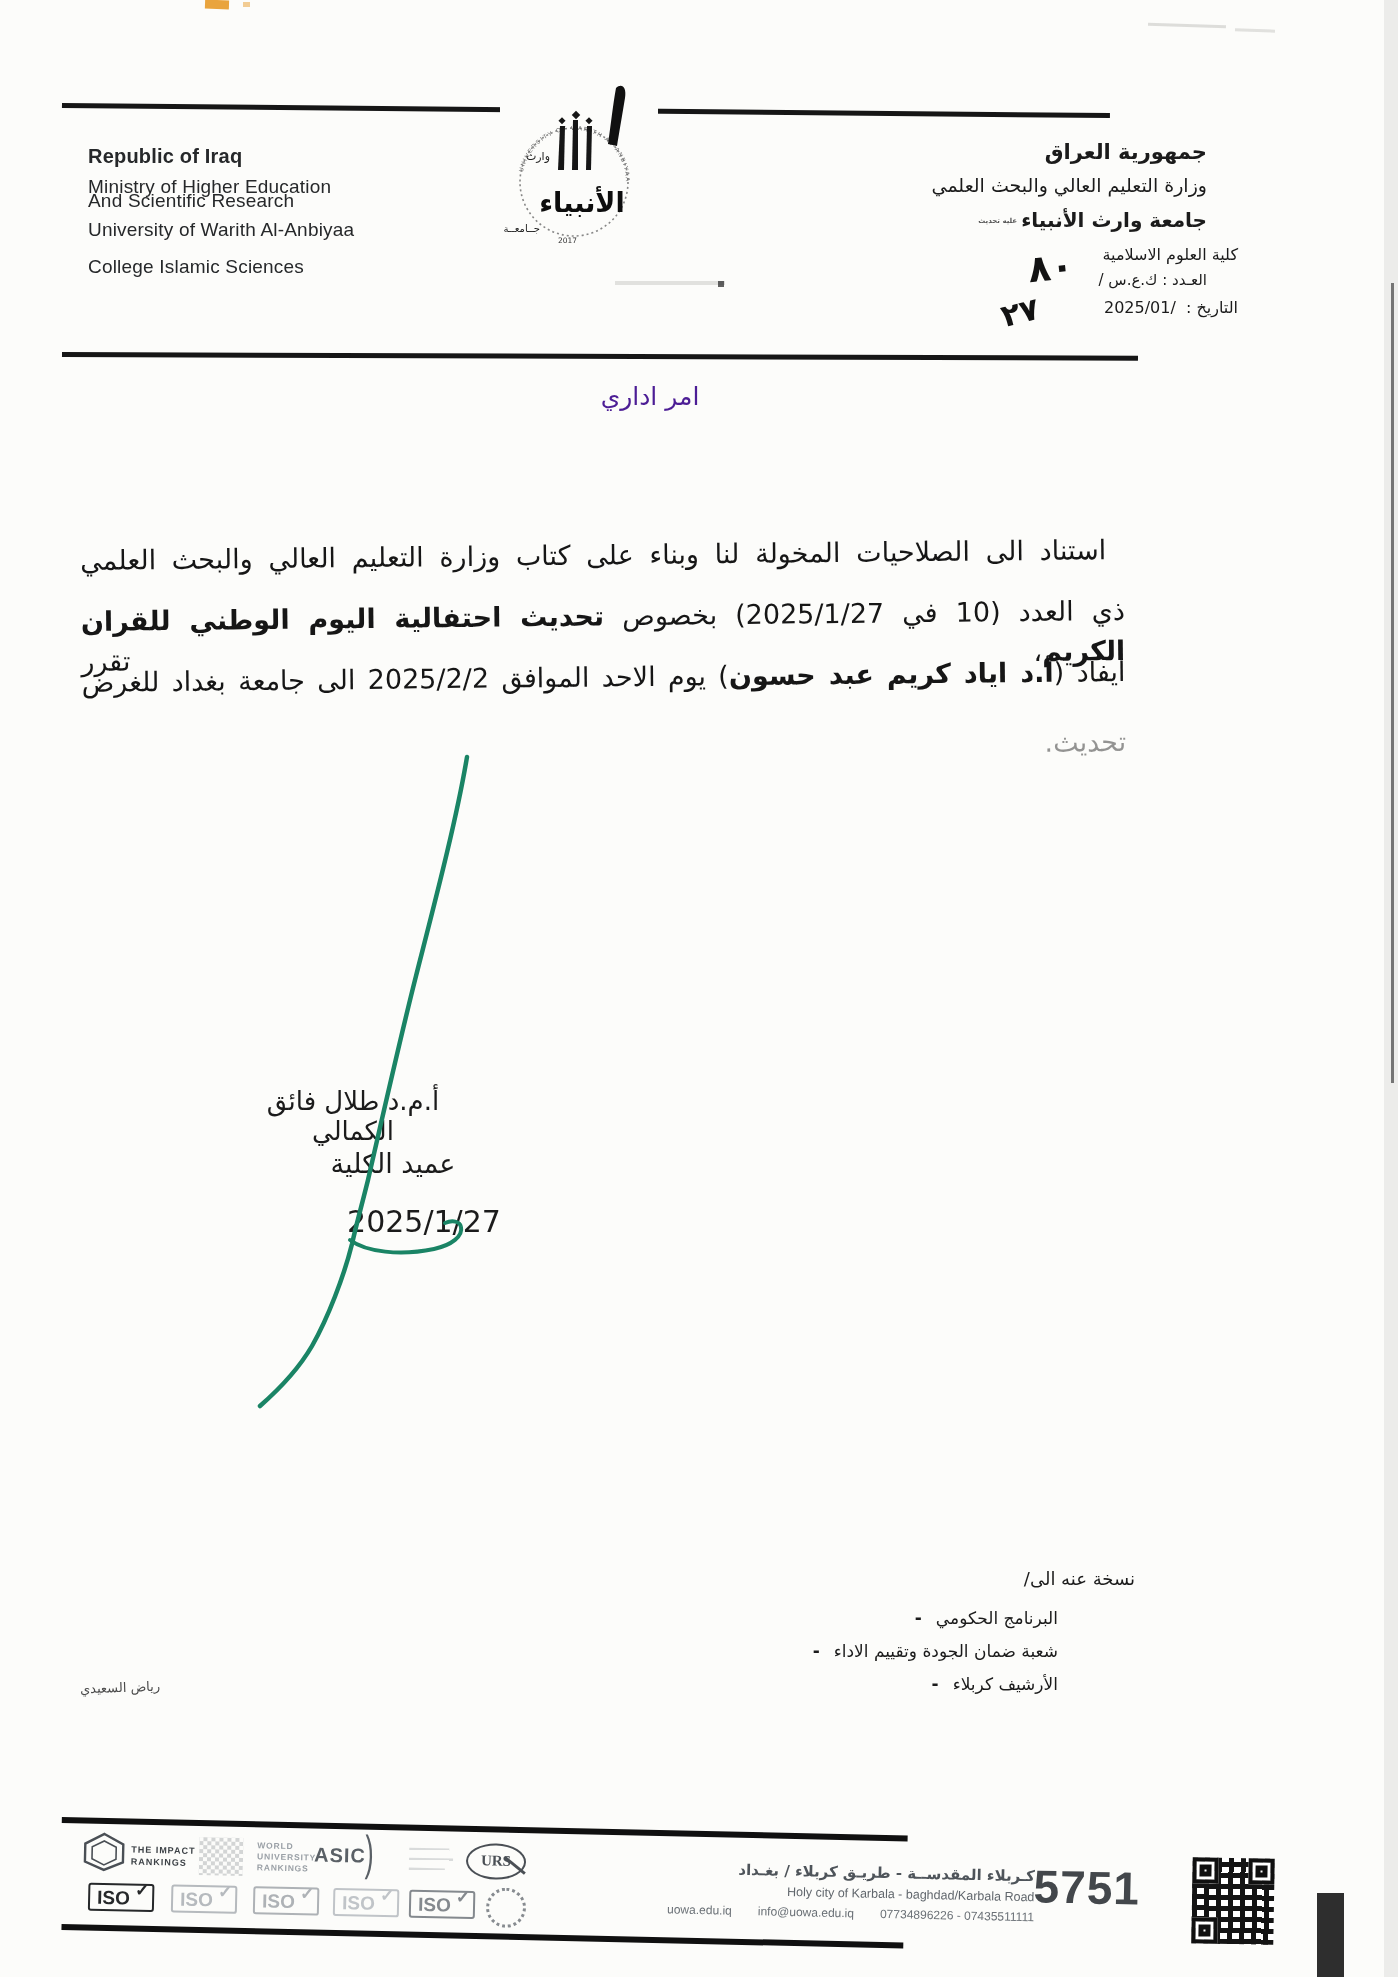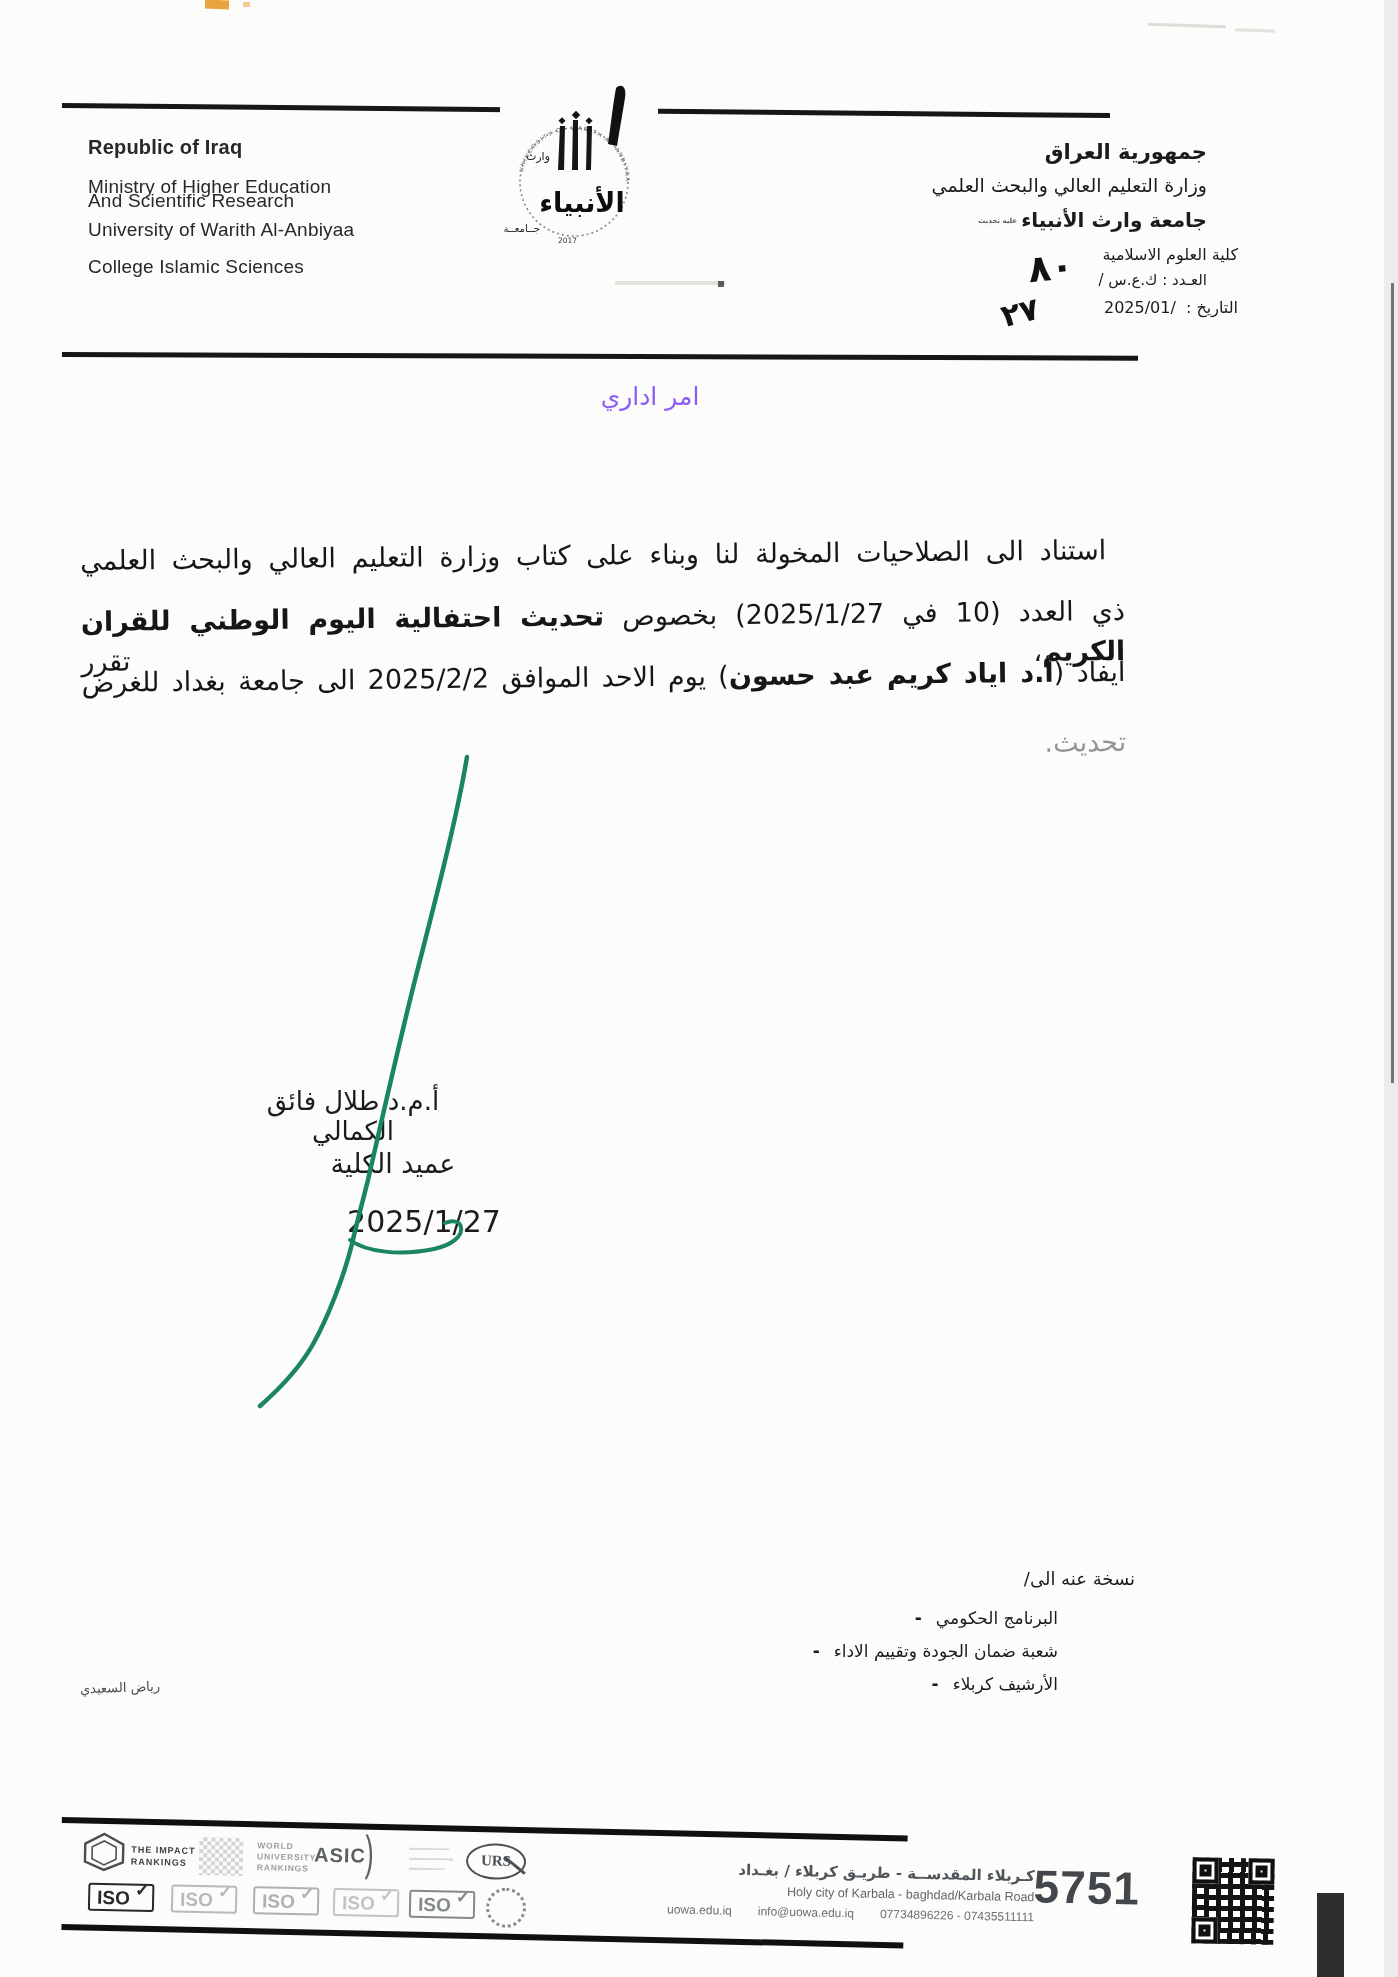--- a/index.html
+++ b/index.html
@@ -18,21 +18,21 @@
   .faint-c{left:615px;top:281px;width:110px;height:4px;background:#8e8e8c;opacity:.25;}
   .faint-dot{left:718px;top:281px;width:6px;height:6px;background:#3a3a3a;opacity:.8;}
 
   
   .rule1{left:62px;top:103px;width:1048px;height:5px;background:#161616;transform:rotate(.55deg);transform-origin:left top;}
   .rule2{left:62px;top:352px;width:1076px;height:5px;background:#161616;transform:rotate(.2deg);transform-origin:left top;}
 
   
   .eng{left:88px;top:128px;width:330px;font-family:"Liberation Sans",sans-serif;color:#26282a;}
   .eng div{position:absolute;white-space:nowrap;font-size:19px;letter-spacing:.2px;}
-  .eng .e1{top:8px;font-size:20px;font-weight:bold;}
+  .eng .e1{top:17px;font-size:20px;font-weight:bold;}
   .eng .e2{top:48px;} .eng .e3{top:62px;} .eng .e4{top:91px;} .eng .e5{top:128px;}
 
   
   .arb{left:905px;top:140px;width:302px;direction:rtl;text-align:right;}
   .arb div{position:absolute;right:0;white-space:nowrap;}
   .arb .a1{top:0;font-size:21px;font-weight:bold;}
   .arb .a2{top:34px;font-size:19px;}
   .arb .a3{top:68px;font-size:20px;font-weight:bold;}
   .arb .a4{top:105px;font-size:16px;right:-31px;}
   .arb .a5{top:131px;font-size:15px;margin-left:24px;}
@@ -40,21 +40,21 @@
   .hon{display:inline-block;font-size:7px;color:#555;transform:translateY(-4px);margin-right:4px;}
   .ltrnum{direction:ltr;unicode-bidi:embed;}
   .hw{position:absolute;color:#121212;font-weight:bold;}
   .hw80{left:1028px;top:246px;font-size:37px;transform:rotate(-6deg);}
   .hw27{left:1001px;top:294px;font-size:31px;transform:rotate(-14deg);}
 
   
   .seal{left:500px;top:82px;width:158px;height:172px;background:#fcfcfa;z-index:3;}
 
   
-  .title{left:540px;top:382px;width:220px;text-align:center;font-size:25px;color:#8b5cf6;direction:rtl;}
+  .title{left:540px;top:382px;width:220px;text-align:center;font-size:25px;color:#4c1d95;direction:rtl;}
   .body-block{left:80px;top:530px;width:1044px;direction:rtl;transform:rotate(-.6deg);transform-origin:top right;}
   .bline{position:absolute;right:0;width:1044px;font-size:27px;color:#161616;
          text-align:justify;text-align-last:justify;white-space:normal;line-height:40px;}
   .bl1{top:0;padding-right:18px;width:1026px;}
   .bl2{top:61px;} .bl3{top:122px;}
   .bl4{top:192px;text-align:right;text-align-last:right;opacity:.45;}
   .bld{font-weight:bold;}
 
   
   .sig-ink{left:180px;top:728px;width:340px;height:700px;z-index:4;pointer-events:none;}

